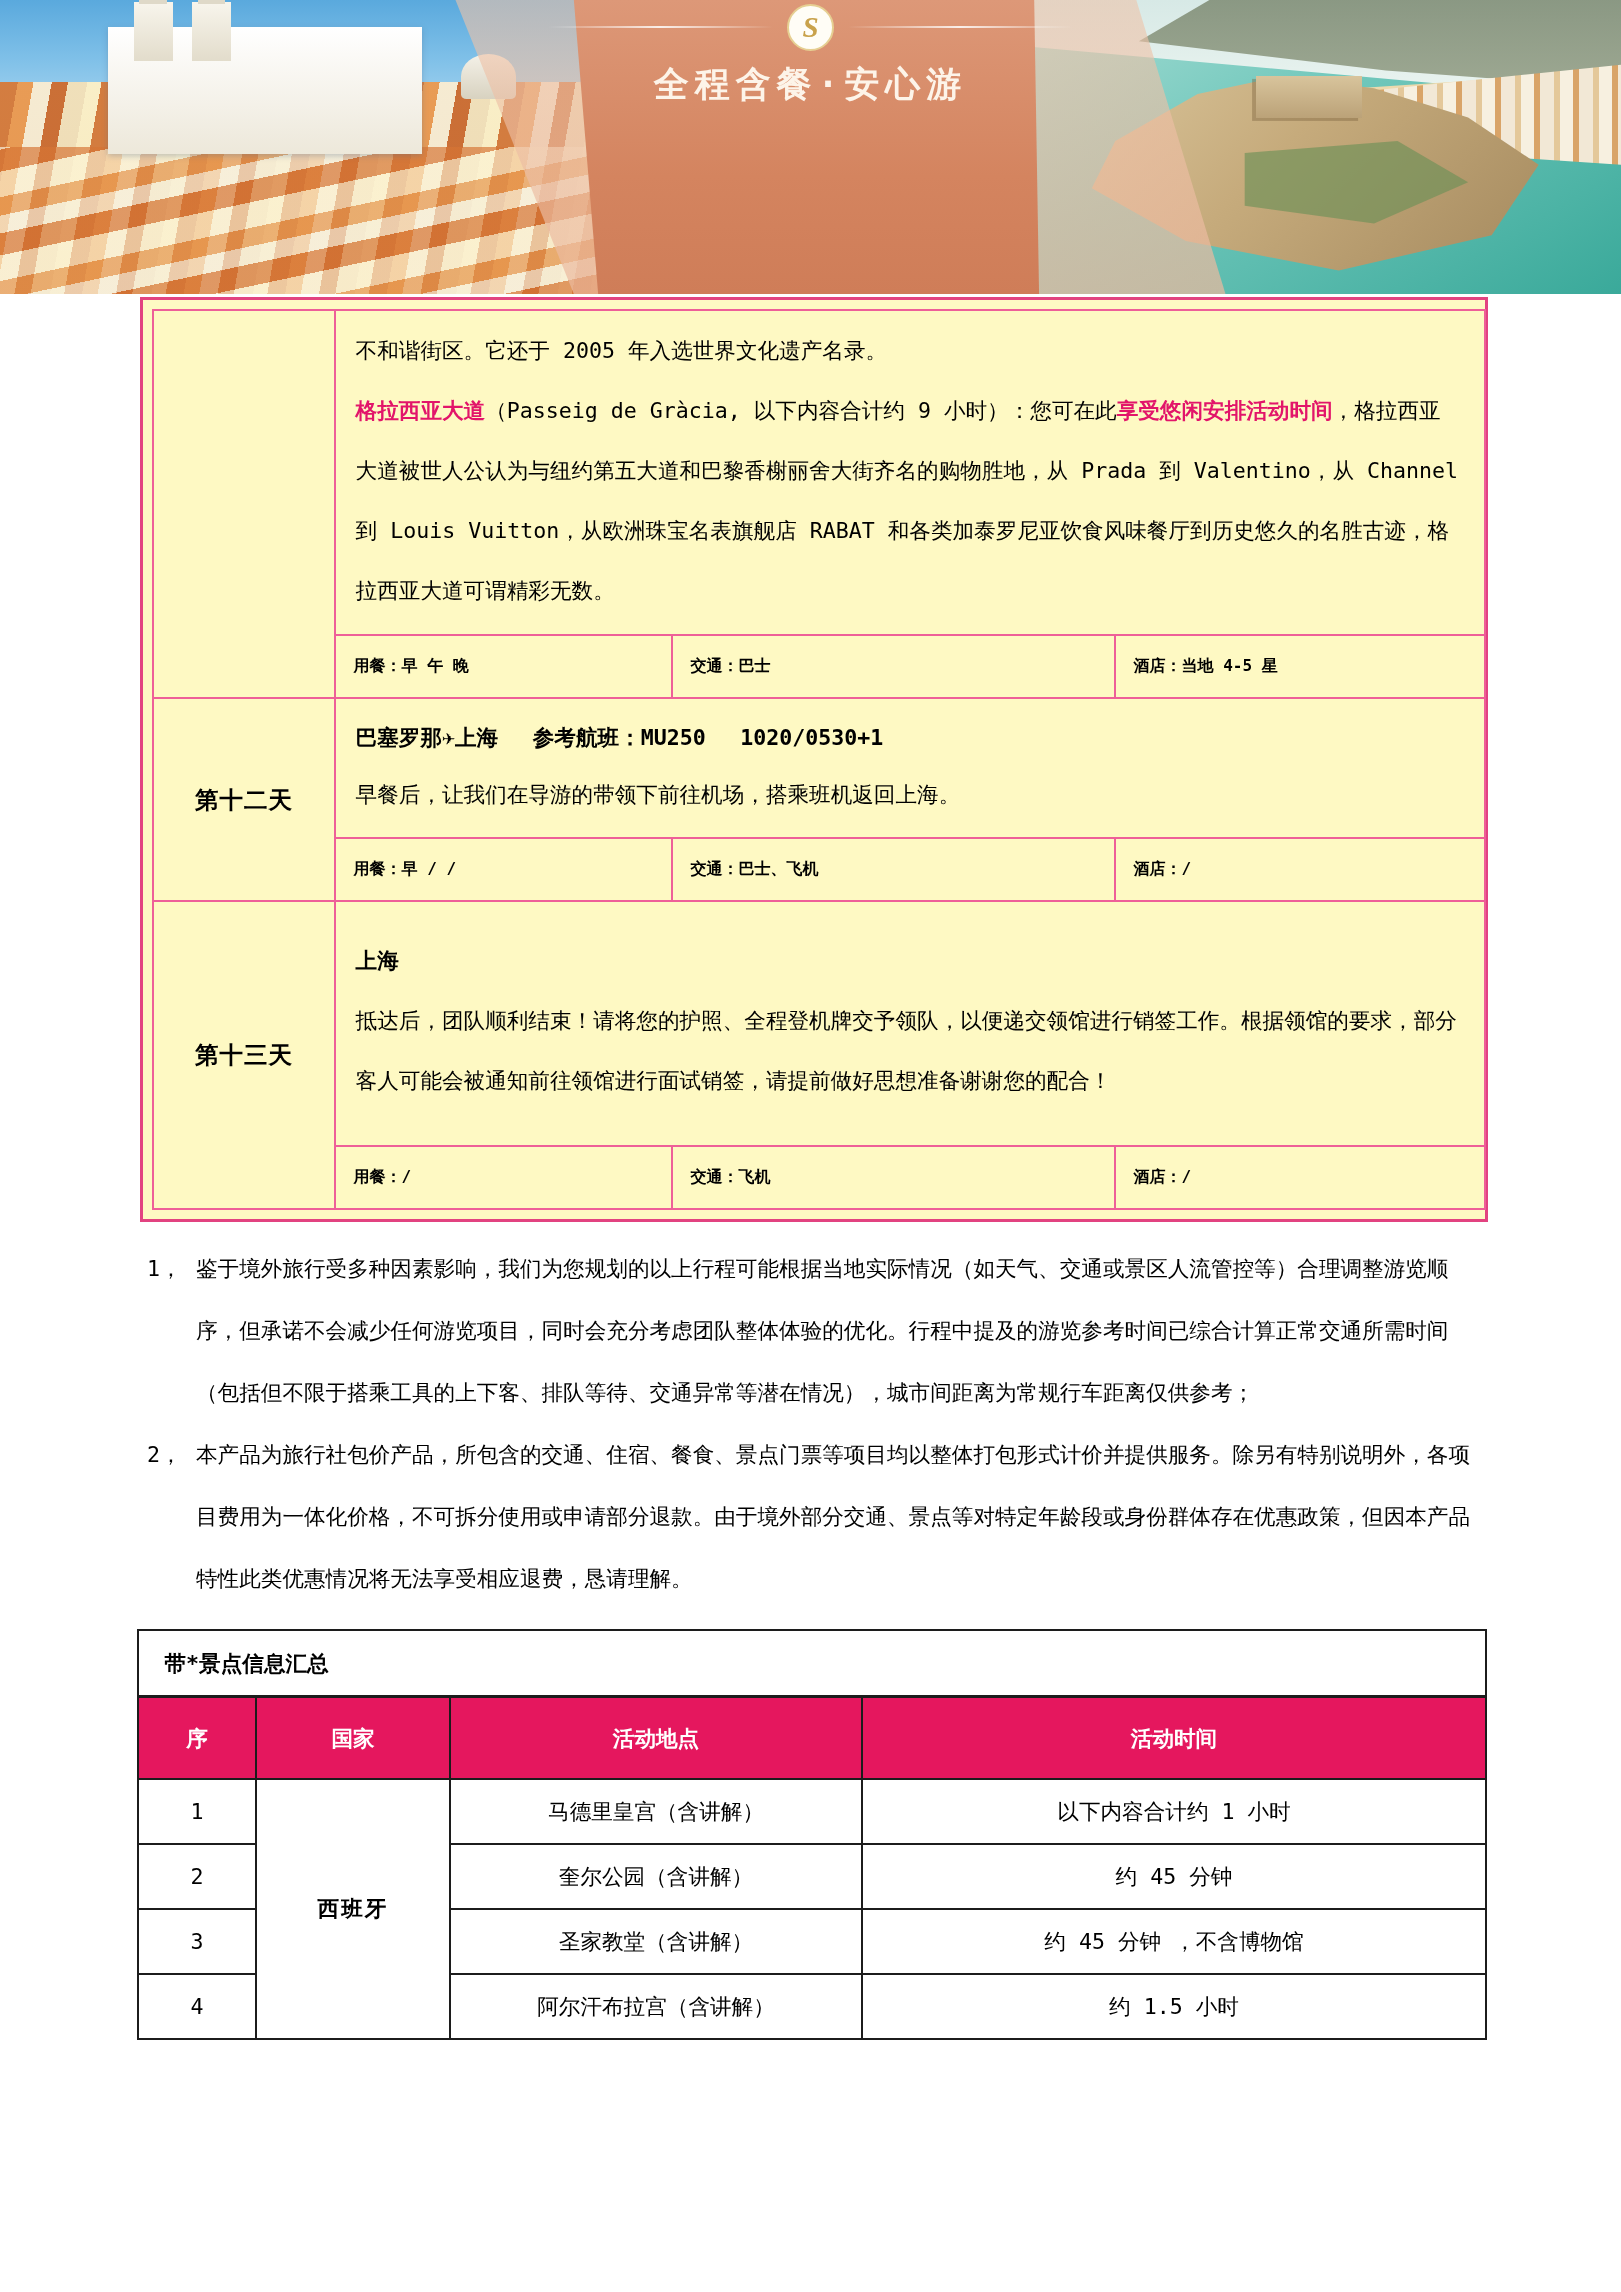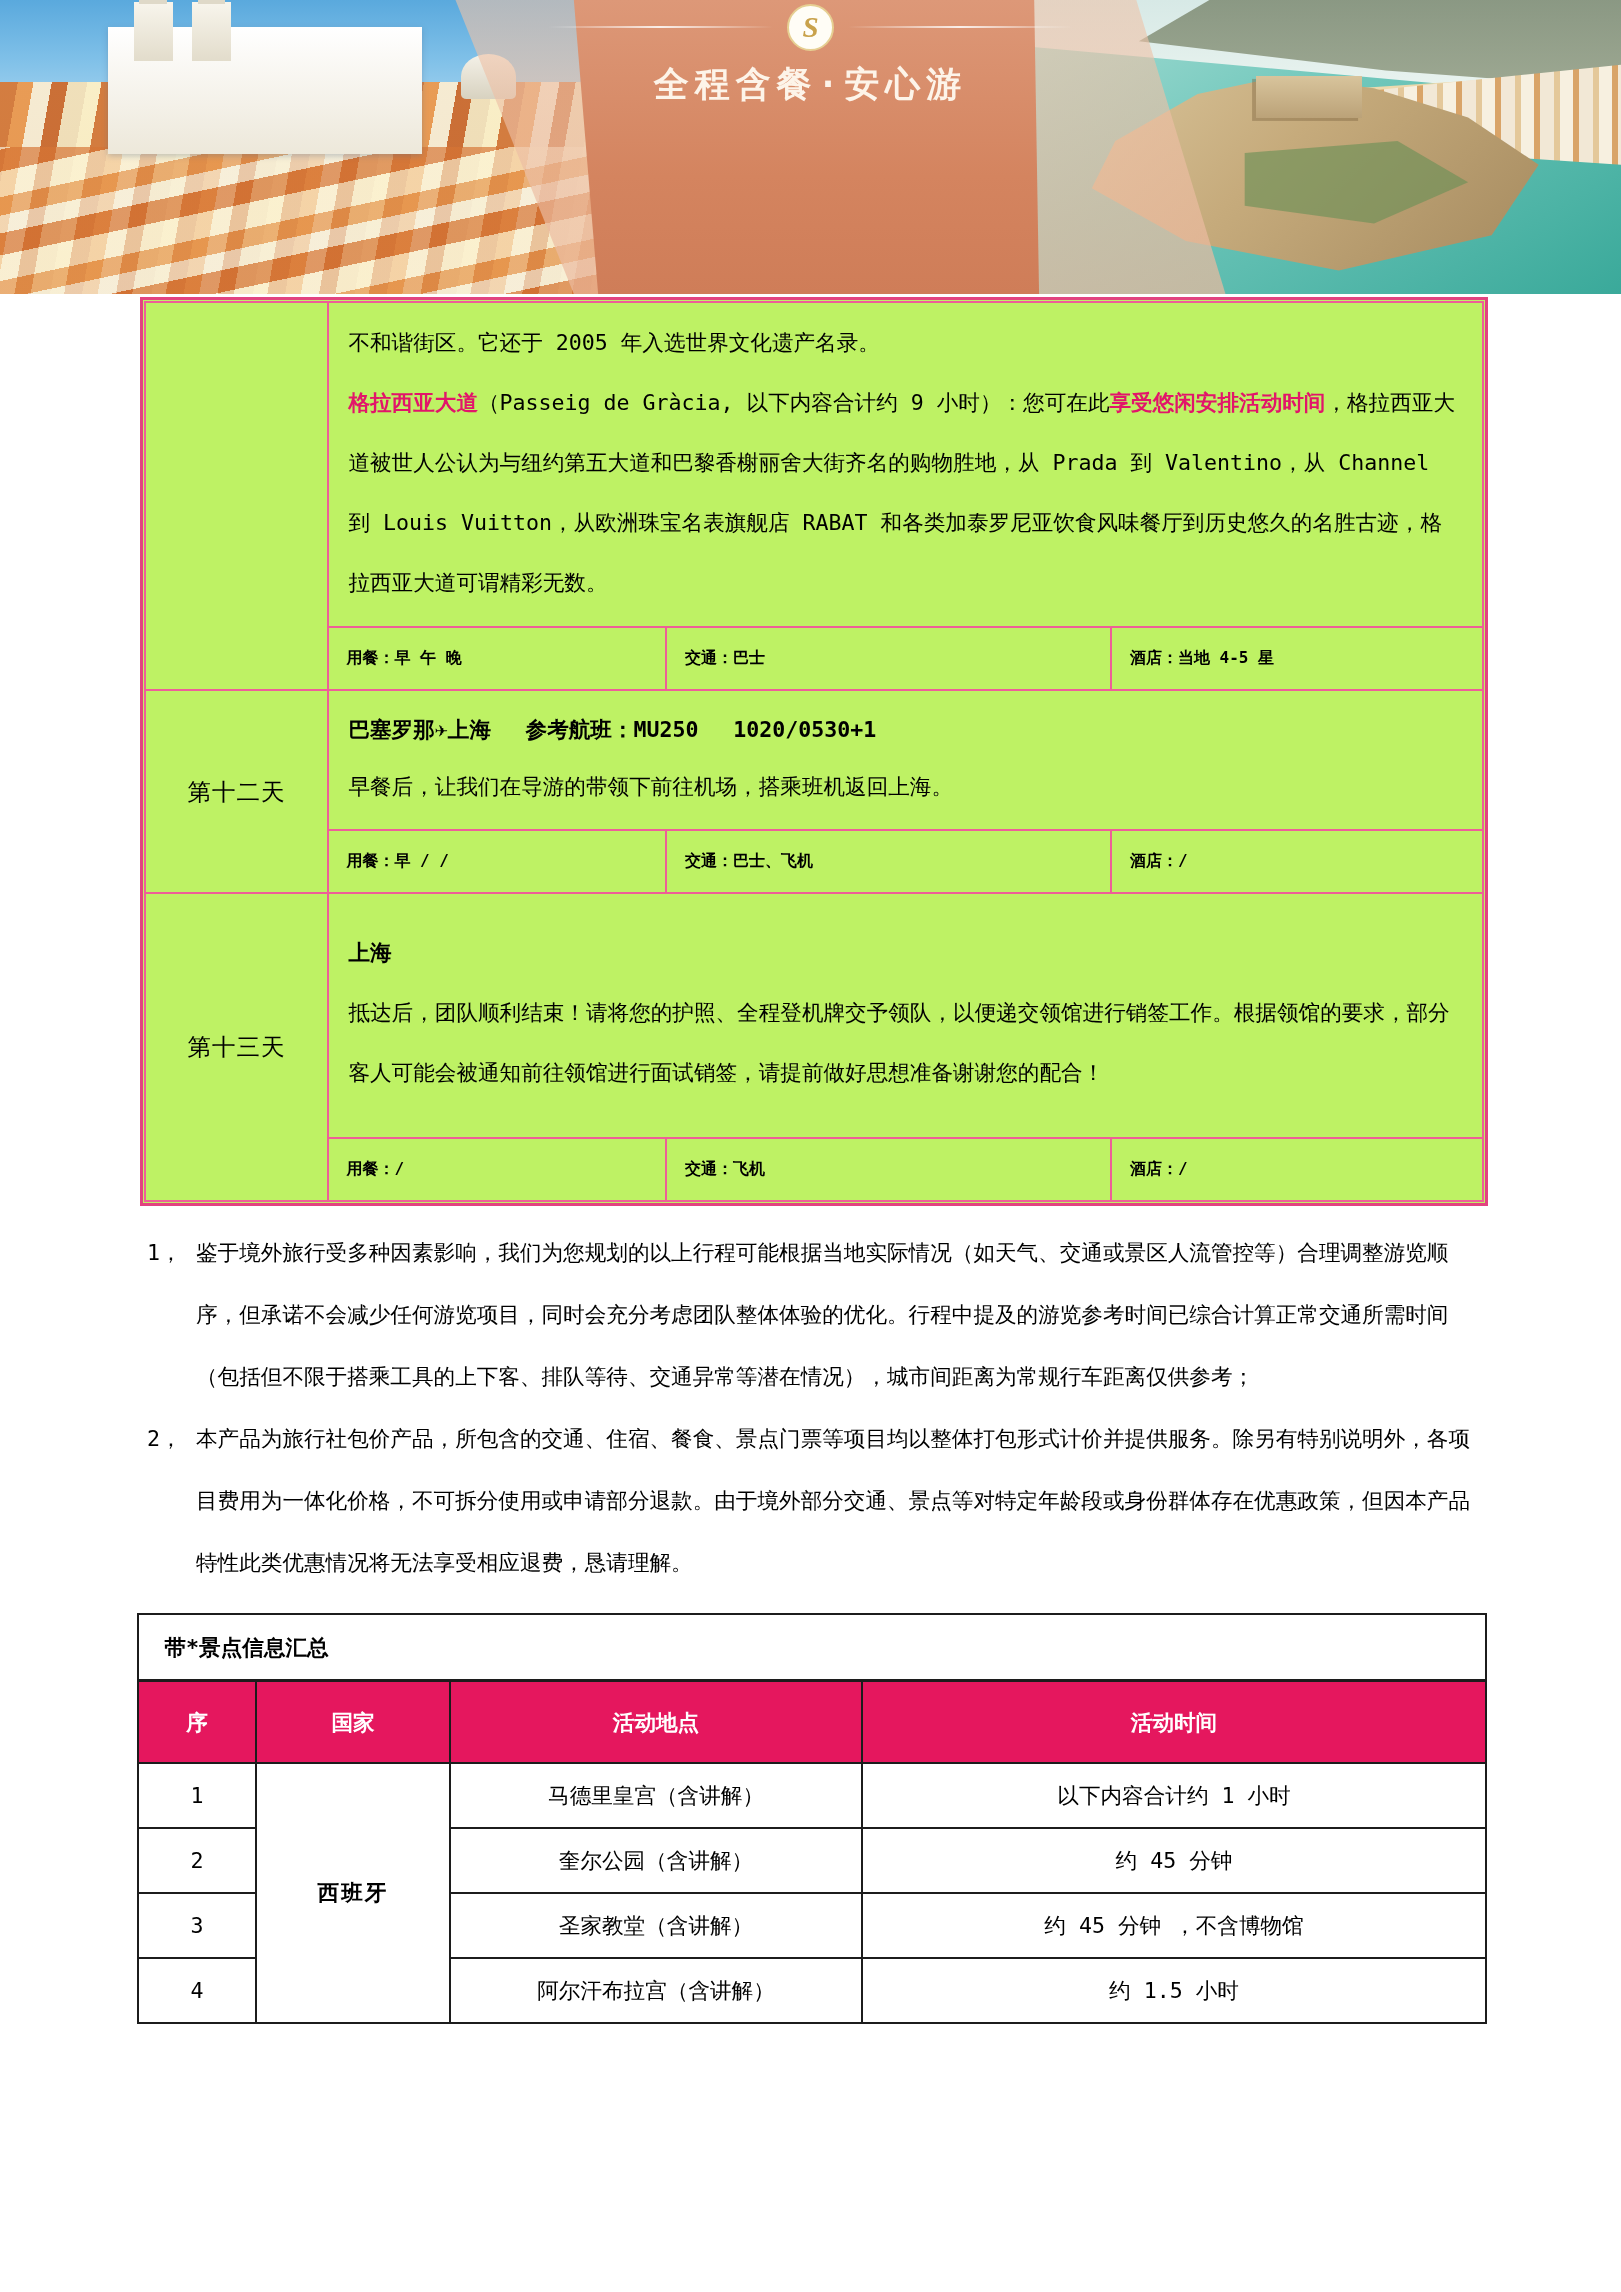--- a/index.html
+++ b/index.html
@@ -62,24 +62,24 @@
   .sep-line { width:225px; height:2px; background:linear-gradient(90deg,rgba(255,255,255,0),rgba(255,255,255,.85),rgba(255,255,255,0)); }
   .coin {
     width:47px; height:47px; border-radius:50%; background:#fffdf6;
     display:flex; align-items:center; justify-content:center;
     font-family:"Liberation Serif","DejaVu Serif",serif; font-style:italic; font-weight:bold;
     font-size:29px; color:#c9a24b; border:2.9px solid #e6cf92;
   }
   .banner-tagline { margin-top:9.8px; font-size:35px; font-weight:bold; letter-spacing:5.9px; color:#fdf4e9; }
 
   
-  .itin-wrap { margin:2.9px 0 0 140px; width:1348px; border:3.9px solid #e24380; padding:1px; background:#bef264; }
+  .itin-wrap { margin:2.9px 0 0 140px; width:1348px; border:3.9px solid #e24380; padding:9px; background:#fef9c3; }
   table.itin { width:100%; border-collapse:collapse; table-layout:fixed; }
   table.itin td { border:2px solid #ee5f98; vertical-align:middle; }
-  td.day-cell { text-align:center; font-weight:normal; font-size:23.5px; letter-spacing:1px;margin-top:34px; }
+  td.day-cell { text-align:center; font-weight:bold; font-size:23.5px; letter-spacing:1px;margin-top:34px; }
   td.desc-cell { padding:9.8px 23.5px 13.7px 19.6px; vertical-align:top; }
   .desc-cell p { font-size:21.6px; line-height:60px; white-space:pre-wrap; }
   .desc-cell p.tight { line-height:57px; }
   .hl { color:#e2156a; font-weight:bold; }
   .d-title { font-weight:bold; }
   td.meal-cell { height:63px; padding:3.9px 9.8px 3.9px 17.6px; font-weight:bold; font-size:16px; white-space:pre-wrap; }
   .rowA-desc { height:316px; }
   .row12-desc { height:125px; }
   .row13-desc { height:245px; }
 

